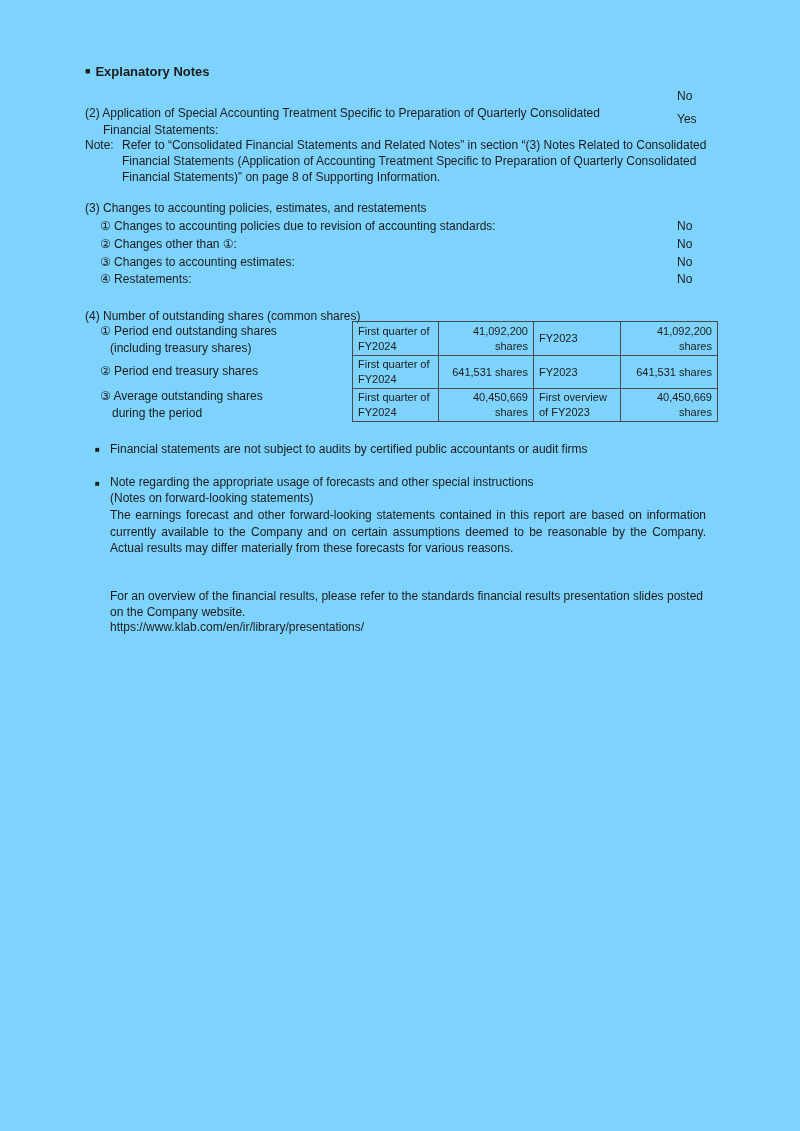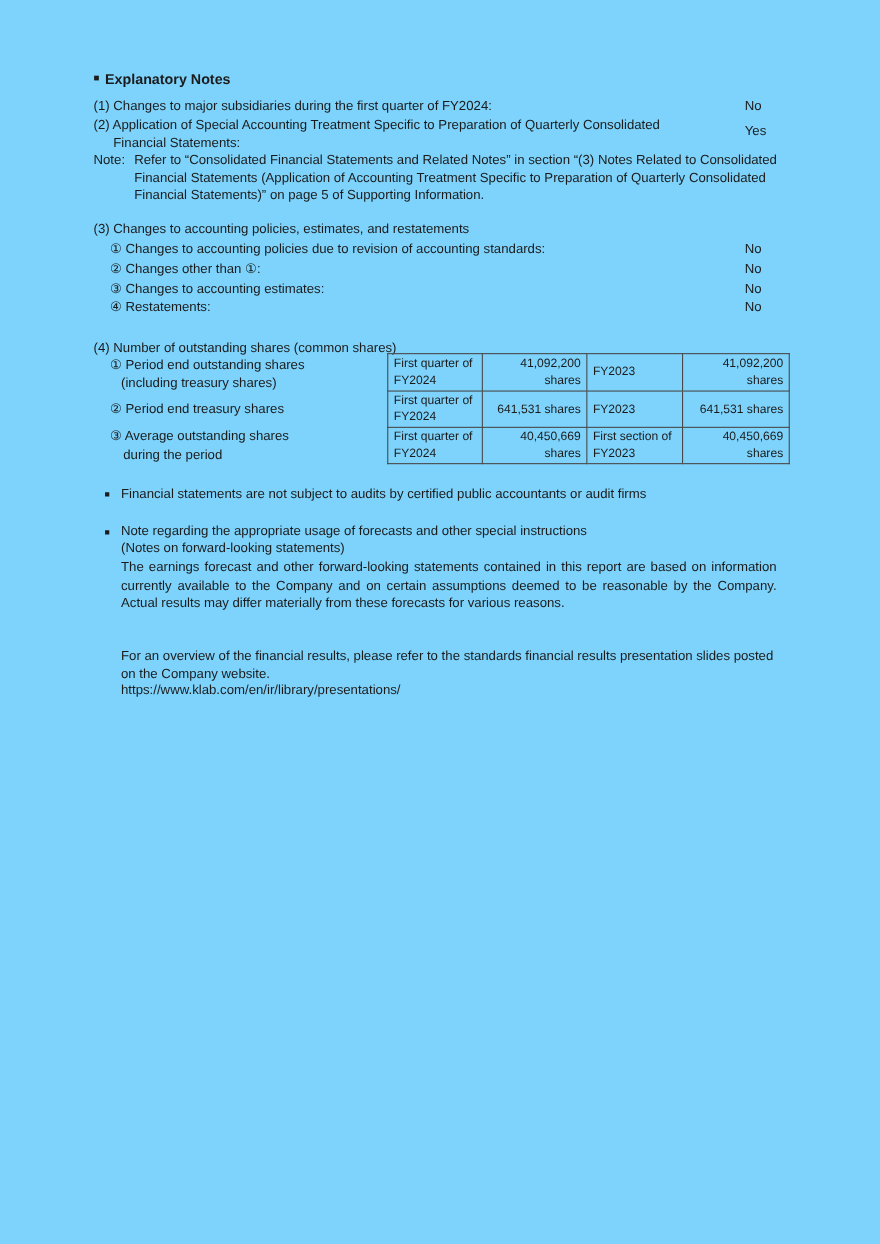--- a/index.html
+++ b/index.html
@@ -42,31 +42,30 @@
 </style>
 </head>
 <body>
 
 <div class="page">
 
   <div class="doc-title">
     <span class="sq">■</span><span>Explanatory Notes</span>
   </div>
 
-  <div class="abs" style="left:85px;top:89px">(1) Changes to major subsidiaries during the first quarter of FY2024:</div>
   <div class="answer" style="top:89px">No</div>
 
   <div class="abs" style="left:85px;top:106px">(2) Application of Special Accounting Treatment Specific to Preparation of Quarterly Consolidated</div>
   <div class="abs" style="left:103px;top:123px">Financial Statements:</div>
   <div class="answer" style="top:112px">Yes</div>
 
   <div class="abs" style="left:85px;top:138px">Note:</div>
   <div class="abs" style="left:122px;top:138px">Refer to “Consolidated Financial Statements and Related Notes” in section “(3) Notes Related to Consolidated</div>
   <div class="abs" style="left:122px;top:154px">Financial Statements (Application of Accounting Treatment Specific to Preparation of Quarterly Consolidated</div>
-  <div class="abs" style="left:122px;top:170px">Financial Statements)” on page 5 of Supporting Information.</div>
+  <div class="abs" style="left:122px;top:170px">Financial Statements)” on page 8 of Supporting Information.</div>
 
   <div class="abs" style="left:85px;top:201px">(3) Changes to accounting policies, estimates, and restatements</div>
 
   <div class="abs" style="left:100px;top:219px">① Changes to accounting policies due to revision of accounting standards:</div>
   <div class="answer" style="top:219px">No</div>
 
   <div class="abs" style="left:100px;top:237px">② Changes other than ①:</div>
   <div class="answer" style="top:237px">No</div>
 
   <div class="abs" style="left:100px;top:255px">③ Changes to accounting estimates:</div>
@@ -95,21 +94,21 @@
     </tr>
     <tr class="r2">
       <td class="c-period">First quarter of FY2024</td>
       <td class="c-value">641,531 shares</td>
       <td class="c-period2">FY2023</td>
       <td class="c-value2">641,531 shares</td>
     </tr>
     <tr class="r3">
       <td class="c-period">First quarter of FY2024</td>
       <td class="c-value">40,450,669 shares</td>
-      <td class="c-period2">First section of FY2023</td>
+      <td class="c-period2">First overview of FY2023</td>
       <td class="c-value2">40,450,669 shares</td>
     </tr>
   </tbody>
     </table>
 
   <div class="bullet-sq" style="left:95px;top:446px">■</div>
   <div class="abs" style="left:110px;top:442px">Financial statements are not subject to audits by certified public accountants or audit firms</div>
 
   <div class="bullet-sq" style="left:95px;top:480px">■</div>
   <div class="abs" style="left:110px;top:475px">Note regarding the appropriate usage of forecasts and other special instructions</div>

